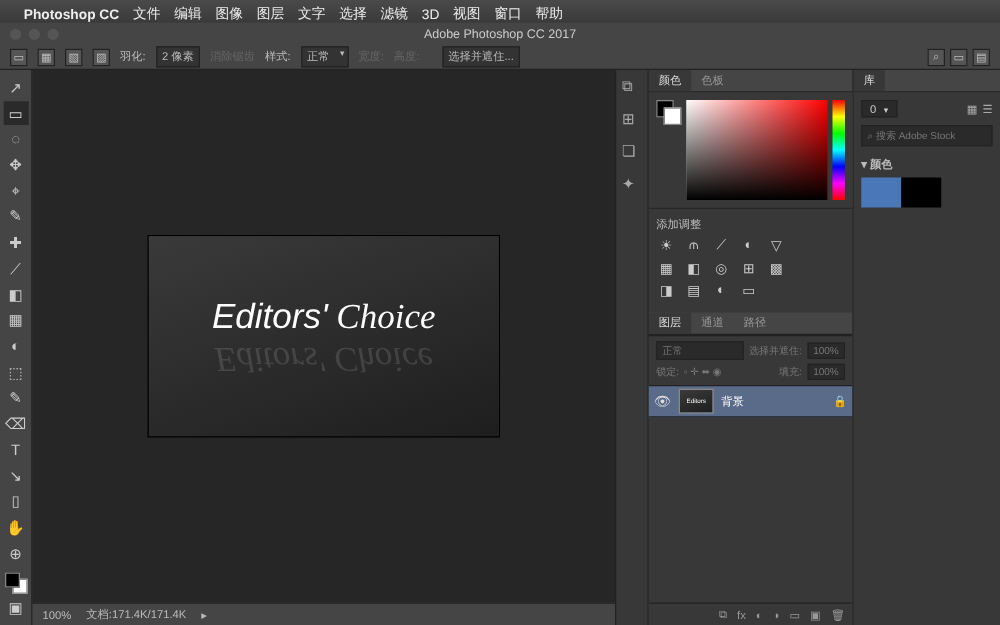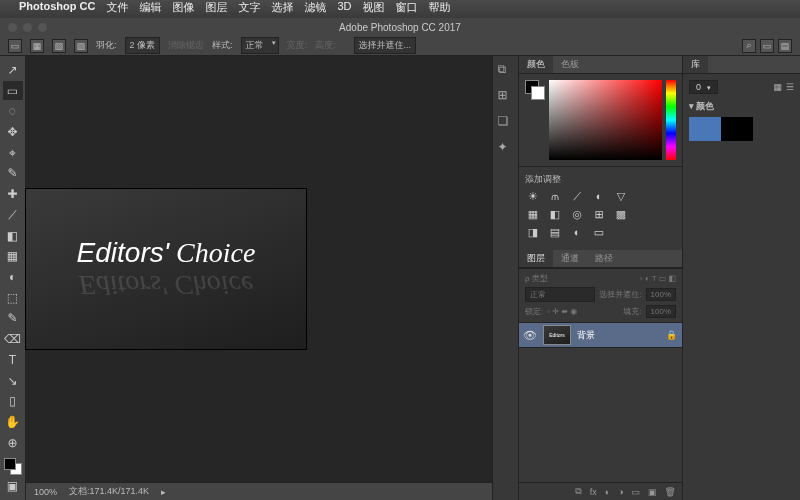--- a/index.html
+++ b/index.html
@@ -1,17 +1,17 @@
 <!DOCTYPE html>
 <html><head>
 <meta charset="utf-8">
 <style>
 * { margin: 0; padding: 0; box-sizing: border-box; font-family: -apple-system, "Helvetica Neue", Arial, sans-serif; }
 body { width: 800px; height: 500px; background: #323232; color: #ccc; font-size: 10px; overflow: hidden; position: relative; }
-.menubar { height: 18px; background: linear-gradient(#4a4a4a,#3a3a3a); display: flex; align-items: flex-start; padding: 0 8px; gap: 11px; color: #eee; font-size: 11px; }
+.menubar { height: 18px; background: linear-gradient(#4a4a4a,#3a3a3a); display: flex; align-items: flex-end; padding: 0 8px; gap: 11px; color: #eee; font-size: 11px; }
 .apple { font-size: 12px; }
 .menubar span { cursor: default; }
 .win-title { height: 18px; background: #454545; display: flex; align-items: center; justify-content: center; font-size: 10px; color: #ccc; position: relative; }
 .traffic { position: absolute; left: 8px; display: flex; gap: 6px; }
 .traffic i { width: 9px; height: 9px; border-radius: 50%; display: block; }
 .tr-r { background: #555; } .tr-y { background: #555; } .tr-g { background: #555; }
 .optbar { height: 20px; background: #454545; border-bottom: 1px solid #222; display: flex; align-items: center; padding: 0 8px; gap: 8px; font-size: 9px; color: #bbb; }
 .optbar .ico { width: 14px; height: 14px; background: #555; border: 1px solid #222; display: flex; align-items: center; justify-content: center; font-size: 9px; }
 .optbar .field { background: #333; border: 1px solid #222; padding: 1px 4px; color: #bbb; font-size: 9px; }
 .optbar .sel { background: #333; border: 1px solid #222; padding: 1px 14px 1px 4px; position: relative; }
@@ -21,21 +21,21 @@
 .tools { width: 26px; background: #454545; border-right: 1px solid #222; display: flex; flex-direction: column; align-items: center; padding: 4px 0; gap: 1px; }
 .tools .t { width: 20px; height: 20px; display: flex; align-items: center; justify-content: center; color: #ccc; font-size: 12px; cursor: pointer; }
 .tools .t.sel { background: #2a2a2a; }
 .tools .sw { margin-top: 4px; width: 18px; height: 18px; position: relative; }
 .tools .sw .fg { position: absolute; width: 12px; height: 12px; background: #000; border: 1px solid #888; top: 0; left: 0; z-index: 2; }
 .tools .sw .bg { position: absolute; width: 12px; height: 12px; background: #fff; border: 1px solid #888; bottom: 0; right: 0; }
 .canvas-wrap { flex: 1; background: #262626; display: flex; flex-direction: column; }
 .tabbar { height: 20px; display: flex; align-items: center; padding-left: 10px; font-size: 9px; color: #ccc; border-bottom: 1px solid #111; }
 .tabbar .doc { padding: 2px 8px; }
 .tabbar .x { margin-left: 6px; font-size: 10px; }
-.canvas-area { flex: 1; display: flex; align-items: center; justify-content: flex-start; position: relative; }
+.canvas-area { flex: 1; display: flex; align-items: center; justify-content: center; position: relative; }
 .artwork { width: 280px; height: 160px; background: linear-gradient(160deg,#3a3a3a,#1e1e1e); display: flex; flex-direction: column; align-items: center; justify-content: center; box-shadow: 0 0 0 1px #000; }
 .artwork .main { font-family: Georgia, serif; font-size: 28px; color: #fff; font-style: italic; font-weight: 300; }
 .artwork .main b { font-weight: 400; }
 .artwork .refl { font-family: Georgia, serif; font-size: 28px; color: #fff; opacity: 0.12; transform: scaleY(-1); font-style: italic; }
 .statusbar { height: 18px; background: #454545; border-top: 1px solid #222; display: flex; align-items: center; padding: 0 8px; font-size: 9px; gap: 12px; color: #bbb; }
 .collapsed { width: 26px; background: #383838; border-left: 1px solid #222; display: flex; flex-direction: column; align-items: center; padding-top: 6px; gap: 10px; }
 .collapsed .c { width: 16px; height: 16px; color: #aaa; font-size: 12px; }
 .panels { width: 164px; background: #454545; border-left: 1px solid #222; display: flex; flex-direction: column; font-size: 9px; }
 .panel-tabs { display: flex; height: 18px; align-items: center; border-bottom: 1px solid #222; }
 .panel-tabs span { padding: 2px 8px; color: #999; }
@@ -205,24 +205,20 @@
         </div>
     </div>
     <div class="panel-tabs">
       <span class="act">图层</span>
       <span>通道</span>
       <span>路径</span>
     </div>
     <div class="layers">
       <div class="lay-opts">
         <div class="row">
-            <span>ρ 类型</span>
-            <span style="margin-left:auto">▫ ◐ T ▭ ◧</span>
-          </div>
-        <div class="row">
             <span class="num" style="flex:1">正常</span>
             <span>选择并遮住:</span>
             <span class="num">100%</span>
           </div>
         <div class="row">
             <span>锁定:</span>
             <span>▫ ✛ ⬌ ◉</span>
             <span style="margin-left:auto">填充:</span>
             <span class="num">100%</span>
           </div>
@@ -251,20 +247,21 @@
         <span class="act">库</span>
       </div>
     <div class="lib-body">
       <div class="lib-row1">
         <span class="z">0</span>
         <span class="g">
             <span>▦</span>
             <span>☰</span>
           </span>
       </div>
+      <div class="lib-search">⌕ <span>搜索 Adobe Stock</span></div>
       <div class="lib-sec">▾ <span>颜色</span></div>
       <div class="lib-sw">
         <i style="background:#4a77b8"></i>
         <i style="background:#000"></i>
       </div>
     </div>
   </div>
 </div>
 
 </body></html>

